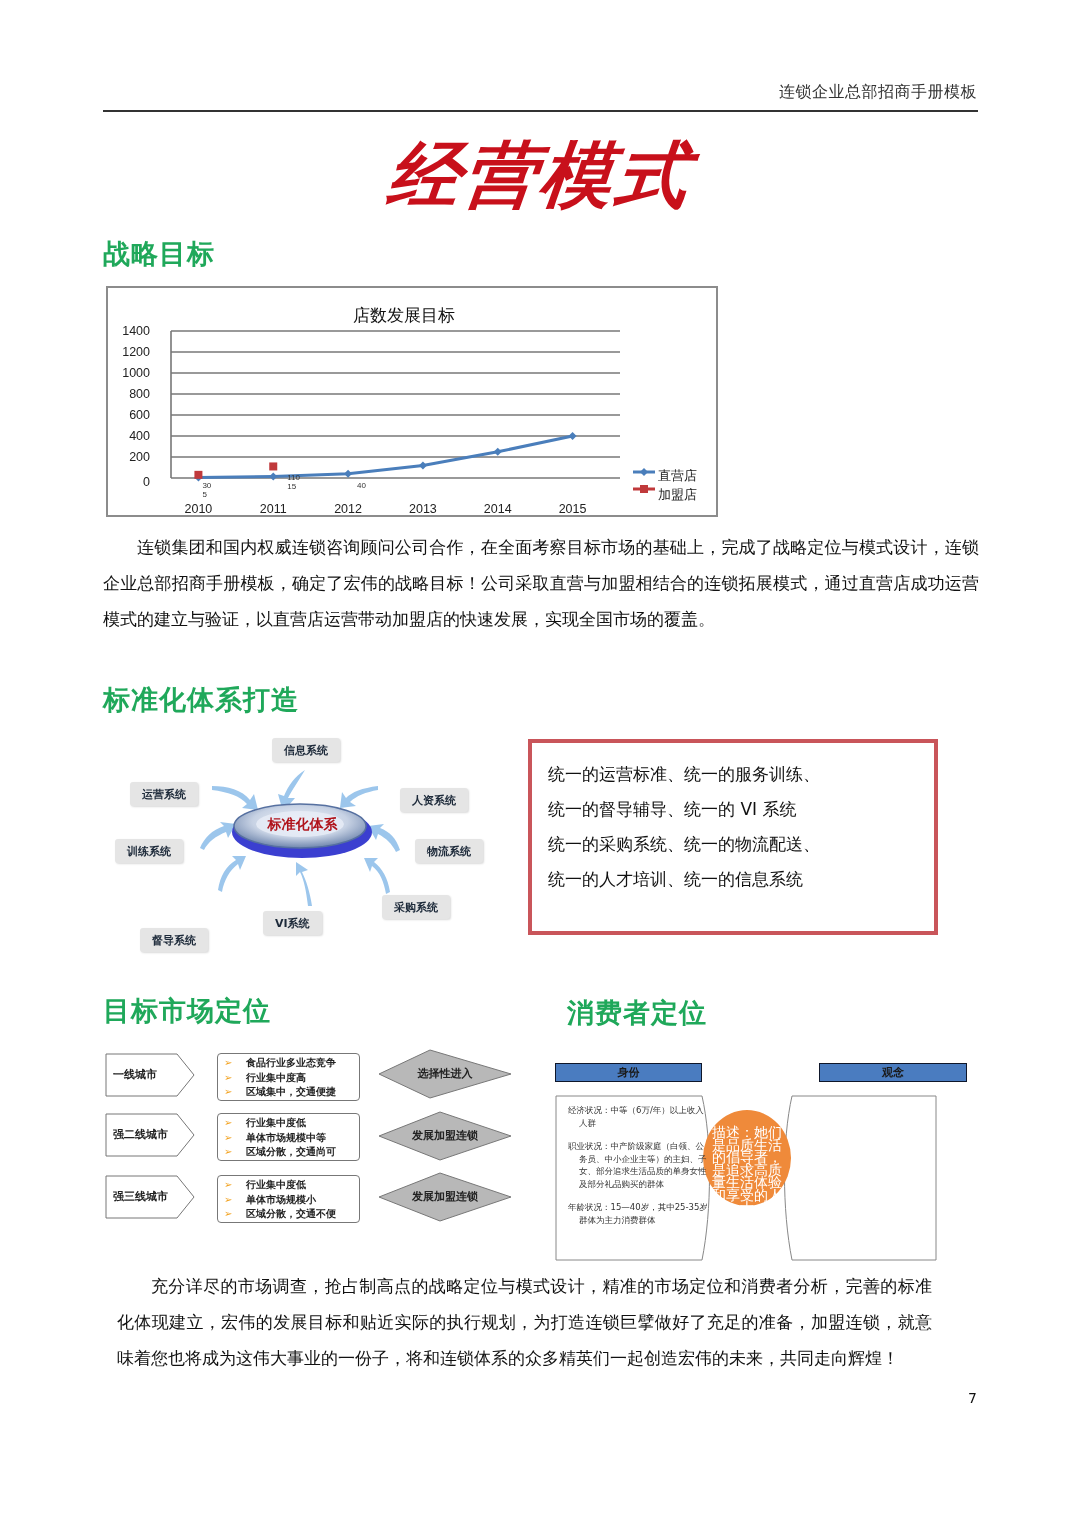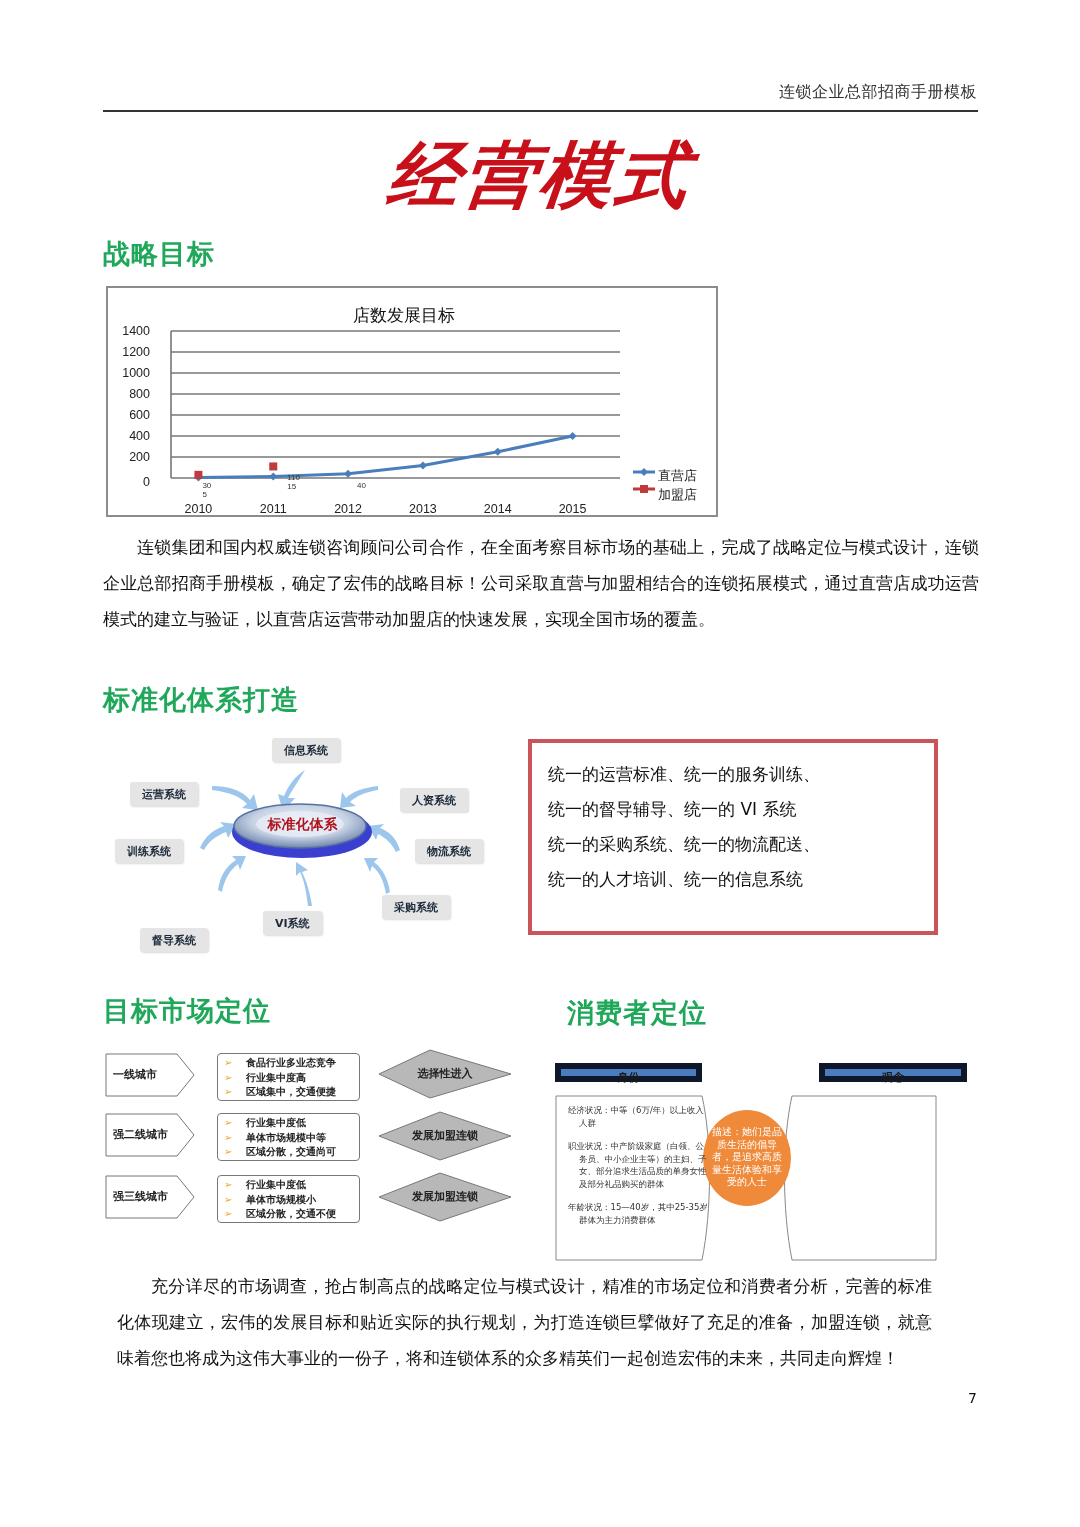--- a/index.html
+++ b/index.html
@@ -36,25 +36,25 @@
   .mkt .city span { position: absolute; left: 8px; top: 14px; font-size: 11px; font-weight: bold; color: #222; }
   .mkt .feat { position: absolute; left: 117px; width: 143px; height: 48px; border: 1px solid #777; border-radius: 4px; padding: 2px 6px; }
   .mkt .feat div { font-size: 10px; line-height: 14.5px; font-weight: bold; color: #222; white-space: nowrap; }
   .mkt .feat div .arr { color: #f2a21f; display: inline-block; width: 22px; }
   .mkt .dia { position: absolute; left: 278px; width: 134px; height: 50px; }
   .mkt .dia svg { position: absolute; left: 0; top: 0; }
   .mkt .dia span { position: absolute; left: 0; width: 134px; top: 17px; text-align: center; font-size: 11px; font-weight: bold; color: #222; }
 
   
   .cons { position: absolute; left: 552px; top: 1060px; width: 390px; height: 205px; }
-  .cons .bar { position: absolute; top: 3px; height: 19px; background: #4a7cc0; border: 6px solid #0f172a; color: #1a1a1a; font-size: 11px; font-weight: bold; text-align: center; line-height: 17px; }
+  .cons .bar { position: absolute; top: 3px; height: 19px; background: #4a7cc0; border: 1px solid #0f172a; color: #1a1a1a; font-size: 11px; font-weight: bold; text-align: center; line-height: 17px; }
   .cons svg { position: absolute; left: 0; top: 0; }
   .cons .txt { position: absolute; font-size: 8.5px; line-height: 12.5px; color: #333; }
   .cons .txt p { margin-bottom: 11px; padding-left: 11px; text-indent: -11px; }
-  .cons .oval-text { position: absolute; left: 159px; top: 66px; width: 72px; text-align: center; font-size: 10px; line-height: 12.5px; color: #fff; }
+  .cons .oval-text { position: absolute; left: 159px; top: 66px; width: 72px; text-align: center; font-size: 14px; line-height: 12.5px; color: #fff; }
 
   .page-num { position: absolute; left: 968px; top: 1390px; font-size: 14px; color: #111; }
 </style>
 </head>
 <body>
 
 <div class="header-title">连锁企业总部招商手册模板</div>
 <div class="header-rule"></div>
 
 <div class="main-title">经营模式</div>

